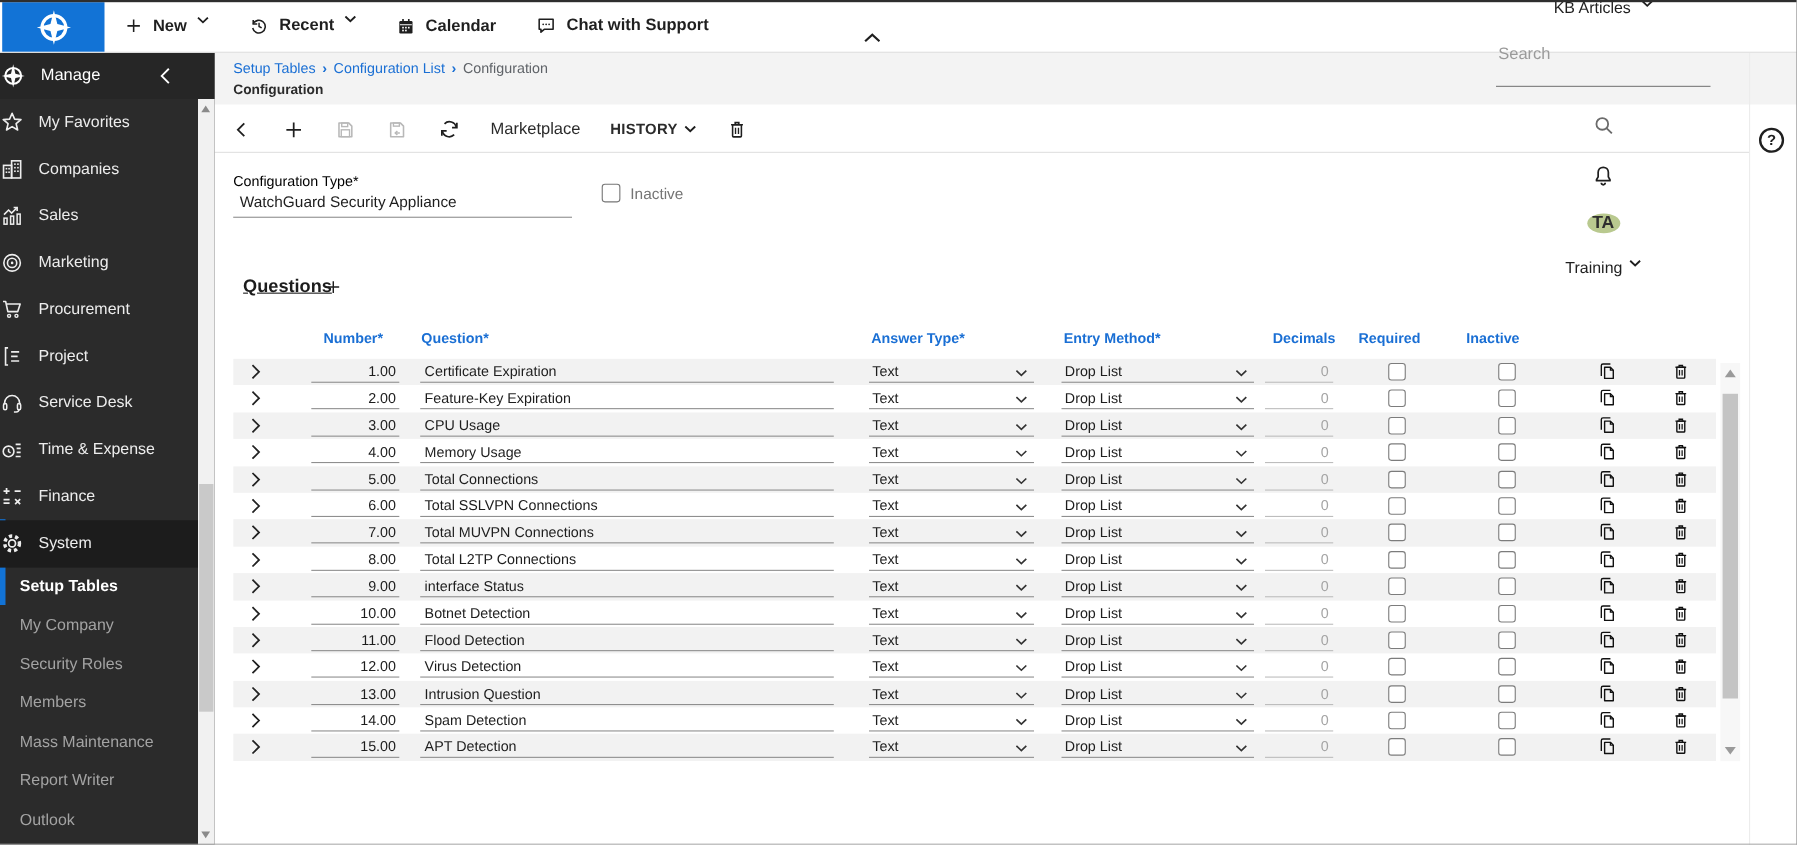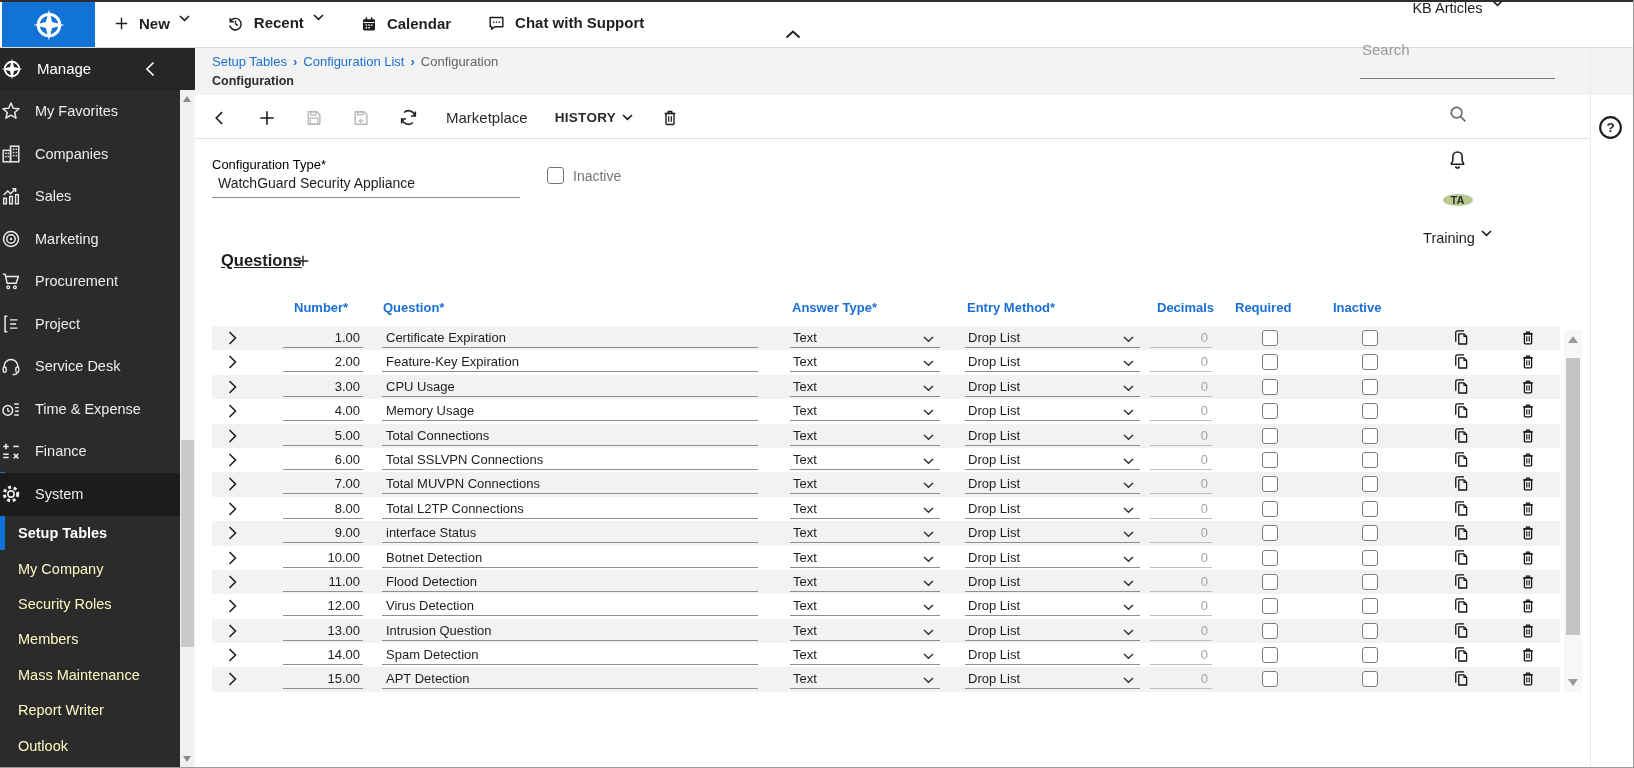--- a/index.html
+++ b/index.html
@@ -16,33 +16,33 @@
   .logo{position:absolute;left:2px;top:2px;width:93px;height:45px;background:#1273d6;
         display:flex;align-items:center;justify-content:center;}
   .topnav{position:absolute;left:113px;top:0;height:47px;display:flex;align-items:center;gap:36px;}
   .titem{display:flex;align-items:flex-start;gap:9px;font-size:15px;font-weight:700;color:#1f1f1f;cursor:pointer;white-space:nowrap;}
   .topright{position:absolute;right:79px;top:0;height:47px;display:flex;align-items:center;gap:24px;flex-direction:column;}
   .search-wrap{display:flex;align-items:end;border-bottom:1px solid #7a7a7a;width:195px;height:30px;padding-bottom:19px;}
   .search-input{border:none;outline:none;font-size:15px;color:#333;width:100%;background:transparent;
                 font-family:"Liberation Sans",sans-serif;}
   .search-input::placeholder{color:#9a9a9a;}
   .avatar{width:30px;height:30px;border-radius:50%;background:#b9c98f;display:flex;align-items:center;
-          justify-content:center;font-size:11px;font-weight:700;color:#2e2e2e;}
+          justify-content:center;font-size:16px;font-weight:700;color:#2e2e2e;}
   .top-caret{position:absolute;left:785px;top:30px;}
   
   .sidebar{position:absolute;left:0;top:47px;width:195px;height:721px;background:#2b2b2b;z-index:40;}
   .side-header{position:absolute;left:0;top:0;width:195px;height:43px;background:#262626;
                display:flex;align-items:center;padding-left:0;box-sizing:border-box;}
   .side-header .lbl{color:#fff;font-size:15px;margin-left:13px;}
   .side-collapse{position:absolute;right:40px;top:14px;}
   .side-menu{position:absolute;left:0;top:43px;width:180px;}
   .sitem{height:42.5px;display:flex;align-items:center;gap:13px;color:#ededed;
          font-size:14.5px;cursor:pointer;box-sizing:border-box;}
   .sitem.active{background:#1c1c1c;height:43px;}
-  .subitem{height:35.4px;display:flex;align-items:center;padding-left:18px;color:#fef9c3;
+  .subitem{height:35.4px;display:flex;align-items:center;padding-left:18px;color:#a3a3a3;
            font-size:14.5px;cursor:pointer;box-sizing:border-box;}
   .subitem.active{font-weight:700;color:#fff;}
   .active-bar{position:absolute;left:0;top:425px;width:5px;height:78px;background:#1273d6;}
   .side-scroll{position:absolute;left:180px;top:43px;width:15px;height:678px;background:#f1f1f1;}
   .side-scroll .up{position:absolute;left:3px;top:6px;width:0;height:0;
                    border-left:4.5px solid transparent;border-right:4.5px solid transparent;border-bottom:6px solid #8a8a8a;}
   .side-scroll .down{position:absolute;left:3px;bottom:6px;width:0;height:0;
                    border-left:4.5px solid transparent;border-right:4.5px solid transparent;border-top:6px solid #8a8a8a;}
   .side-scroll .thumb{position:absolute;left:1px;top:350px;width:13px;height:207px;background:#c9c9c9;}
   

